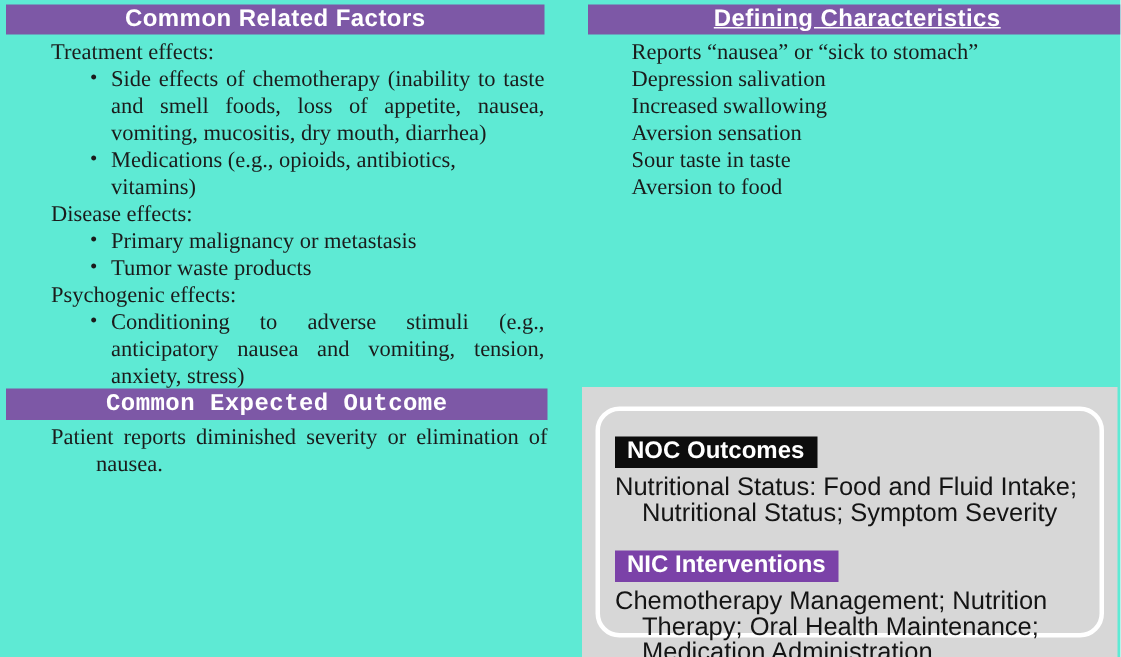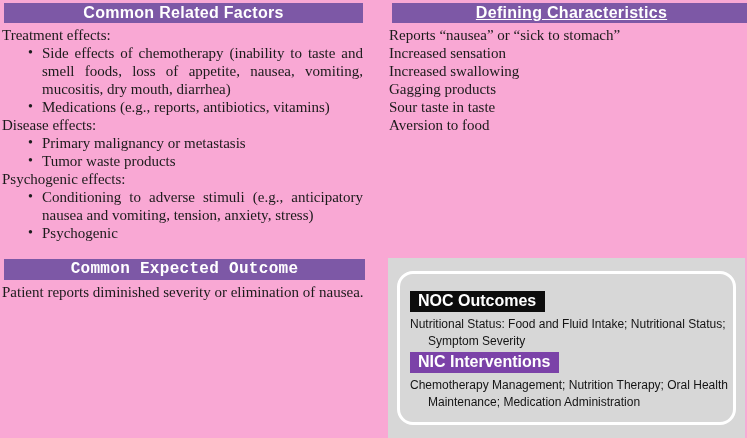--- a/index.html
+++ b/index.html
@@ -1,79 +1,79 @@
 <!DOCTYPE html>
 <html><head>
 <meta charset="utf-8">
 <style>
   html,body{margin:0;padding:0;background:#ffffff;}
-  .page{position:relative;width:747px;height:438px;background:#f9a8d4;overflow:hidden;
+  .page{position:relative;width:747px;height:438px;background:#5eead4;overflow:hidden;
         font-family:"Liberation Serif","DejaVu Serif",serif;color:#1b1b1b;}
 
   
   .bar{position:absolute;height:20px;line-height:20px;text-align:center;color:#ffffff;
        font-family:"Liberation Sans","DejaVu Sans",sans-serif;font-weight:bold;
        font-size:16px;letter-spacing:.3px;}
   #bar-related{left:4px;top:3px;width:359px;}
   #bar-defining{left:392px;top:3px;width:359px;text-decoration:underline;}
   #bar-outcome{left:4px;top:259px;width:361px;height:21px;line-height:21px;}
 
   
   .body-block{position:absolute;font-size:15px;line-height:18px;}
   #related-body{left:2px;top:26px;width:361px;}
   #outcome-body{left:2px;top:283px;width:363px;}
   #defining-body{left:389px;top:26px;width:356px;}
 
-  .line{min-height:18px;}
+  .line{min-height:18px;margin-left:32px;}
   .bullet-item{position:relative;padding-left:40px;}
   .bullet{position:absolute;left:26px;top:0;font-size:14px;}
   .just{text-align:justify;}
   .hang30{padding-left:30px;text-indent:-30px;}
 
   
   #noc-box{position:absolute;left:388px;top:258px;width:357px;height:180px;background:#d7d7d7;}
   #noc-frame{position:absolute;left:9px;top:13px;right:9px;bottom:13px;
              border:3px solid #ffffff;border-radius:16px;}
   #noc-content{position:absolute;left:22px;top:33px;width:322px;
                font-family:"Liberation Sans","DejaVu Sans",sans-serif;}
   .tag-row{margin:0 0 4px 0;}
-  .tag-row.nic{margin-top:2px;}
+  .tag-row.nic{margin-top:17px;}
   .tag{display:inline-block;color:#ffffff;font-weight:bold;font-size:16px;
        line-height:20px;padding:0 9px 1px 8px;}
   .noc-tag{background:#0d0d0d;}
   .nic-tag{background:#7b42a8;}
-  .box-line{font-size:12px;line-height:17px;color:#141414;
+  .box-line{font-size:17px;line-height:17px;color:#141414;
             padding-left:18px;text-indent:-18px;}
 </style>
 </head>
 <body>
 
 <div class="page">
 
   <div class="bar" id="bar-related" style="background: rgb(125, 88, 166);">Common Related Factors</div>
 
   <div class="bar" id="bar-defining" style="background: rgb(125, 88, 166);">Defining Characteristics</div>
 
   <div class="body-block" id="related-body">
       <div class="line label">Treatment effects:</div>
       <div class="line bullet-item just"><span class="bullet">•</span><span>Side effects of chemotherapy (inability to taste and smell foods, loss of appetite, nausea, vomiting, mucositis, dry mouth, diarrhea)</span></div>
-      <div class="line bullet-item"><span class="bullet">•</span><span>Medications (e.g., reports, antibiotics, vitamins)</span></div>
+      <div class="line bullet-item"><span class="bullet">•</span><span>Medications (e.g., opioids, antibiotics, vitamins)</span></div>
       <div class="line label">Disease effects:</div>
       <div class="line bullet-item"><span class="bullet">•</span><span>Primary malignancy or metastasis</span></div>
       <div class="line bullet-item"><span class="bullet">•</span><span>Tumor waste products</span></div>
       <div class="line label">Psychogenic effects:</div>
       <div class="line bullet-item just"><span class="bullet">•</span><span>Conditioning to adverse stimuli (e.g., anticipatory nausea and vomiting, tension, anxiety, stress)</span></div>
       <div class="line bullet-item"><span class="bullet">•</span><span>Psychogenic</span></div>
     </div>
 
   <div class="body-block" id="defining-body">
       <div class="line label">Reports “nausea” or “sick to stomach”</div>
-      <div class="line label">Increased sensation</div>
+      <div class="line label">Depression salivation</div>
       <div class="line label">Increased swallowing</div>
-      <div class="line label">Gagging products</div>
+      <div class="line label">Aversion sensation</div>
       <div class="line label">Sour taste in taste</div>
       <div class="line label">Aversion to food</div>
     </div>
 
   <div class="bar" id="bar-outcome" style="background: rgb(125, 88, 166); font-family: Liberation Mono, monospace;">Common Expected Outcome</div>
 
   <div class="body-block" id="outcome-body">
       <div class="line hang30 just">Patient reports diminished severity or elimination of nausea.</div>
     </div>
 

